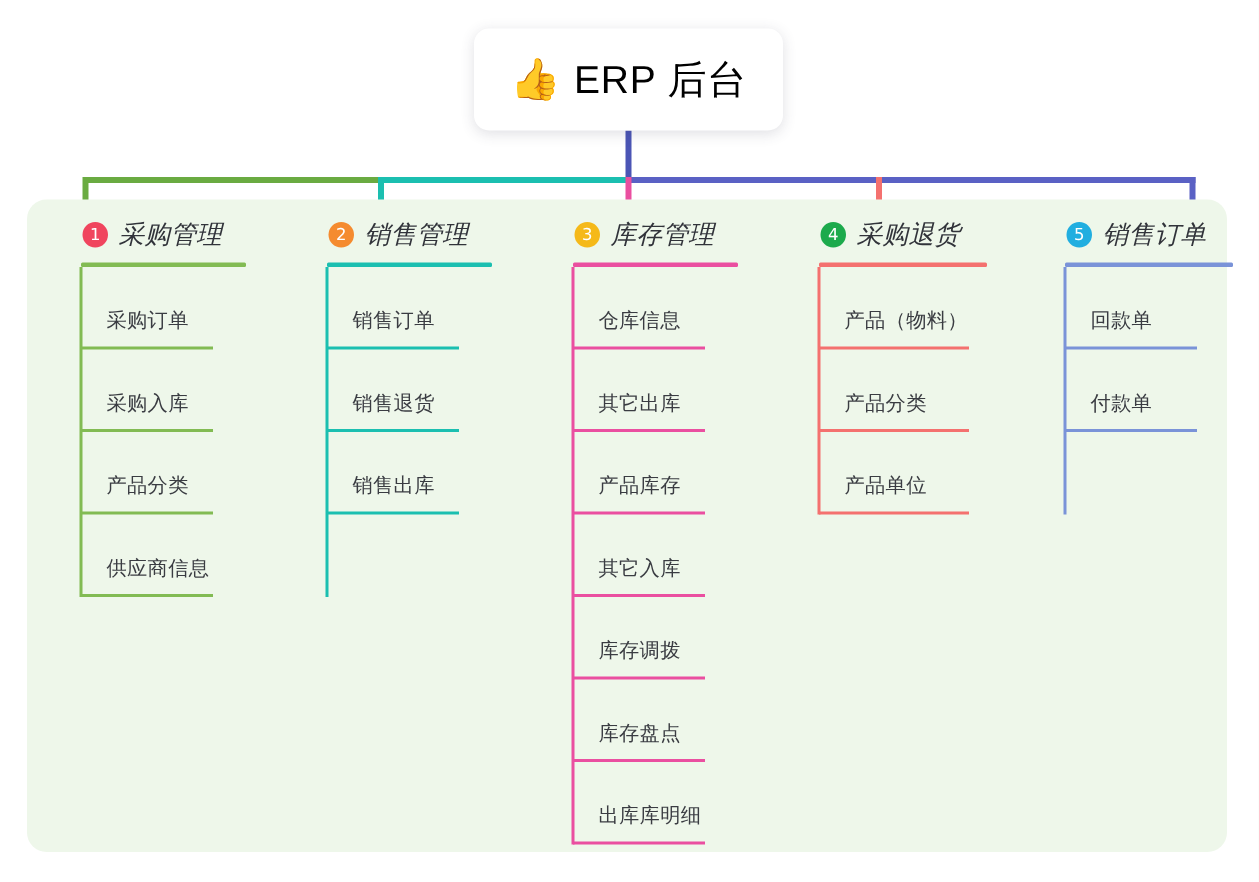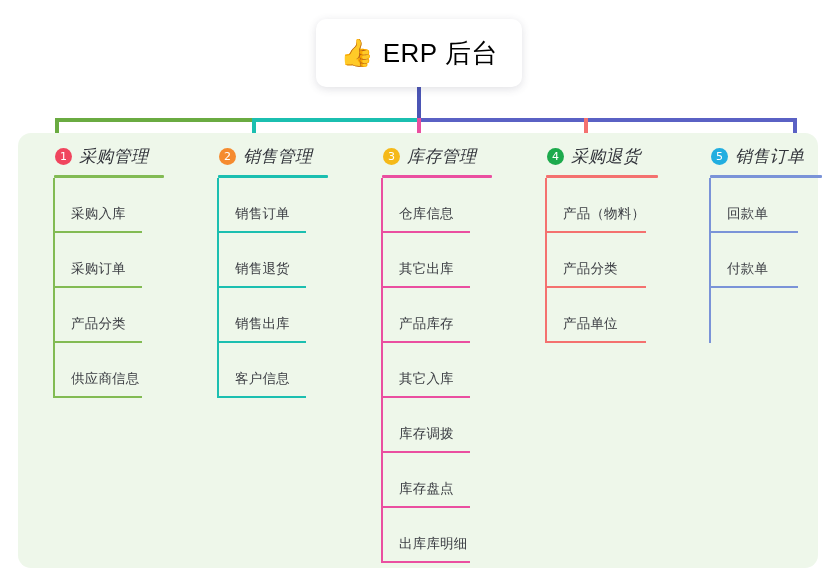--- a/index.html
+++ b/index.html
@@ -171,28 +171,28 @@
   <div id="columns-host">
       <div class="column" style="left: 36px;">
         <div class="col-head">
           <span class="badge" style="background: rgb(240, 69, 94);">1</span>
           <span class="col-title">采购管理</span>
         </div>
         <div class="head-rule" style="background: rgb(130, 187, 83); width: 110px; margin-left: 18px;"></div>
         <div class="items">
           <div class="spine" style="background: rgb(130, 187, 83); height: 220px;"></div>
           <div class="item">
+            <span class="item-label">采购订单</span>
+            <div class="item-rule" style="background: rgb(130, 187, 83); width: 88px;"></div>
+          </div>
+          <div class="item">
             <span class="item-label">采购入库</span>
             <div class="item-rule" style="background: rgb(130, 187, 83); width: 88px;"></div>
           </div>
           <div class="item">
-            <span class="item-label">采购订单</span>
-            <div class="item-rule" style="background: rgb(130, 187, 83); width: 88px;"></div>
-          </div>
-          <div class="item">
             <span class="item-label">产品分类</span>
             <div class="item-rule" style="background: rgb(130, 187, 83); width: 88px;"></div>
           </div>
           <div class="item">
             <span class="item-label">供应商信息</span>
             <div class="item-rule" style="background: rgb(130, 187, 83); width: 88px;"></div>
           </div>
         </div>
       </div>
       <div class="column" style="left: 200px;">
@@ -208,24 +208,20 @@
             <div class="item-rule" style="background: rgb(27, 191, 176); width: 88px;"></div>
           </div>
           <div class="item">
             <span class="item-label">销售退货</span>
             <div class="item-rule" style="background: rgb(27, 191, 176); width: 88px;"></div>
           </div>
           <div class="item">
             <span class="item-label">销售出库</span>
             <div class="item-rule" style="background: rgb(27, 191, 176); width: 88px;"></div>
           </div>
-          <div class="item">
-            <span class="item-label">客户信息</span>
-            <div class="item-rule" style="background: rgb(27, 191, 176); width: 88px;"></div>
-          </div>
         </div>
       </div>
       <div class="column" style="left: 364px;">
         <div class="col-head">
           <span class="badge" style="background: rgb(245, 185, 25);">3</span>
           <span class="col-title">库存管理</span>
         </div>
         <div class="head-rule" style="background: rgb(234, 79, 160); width: 110px; margin-left: 18px;"></div>
         <div class="items">
           <div class="spine" style="background: rgb(234, 79, 160); height: 385px;"></div>

